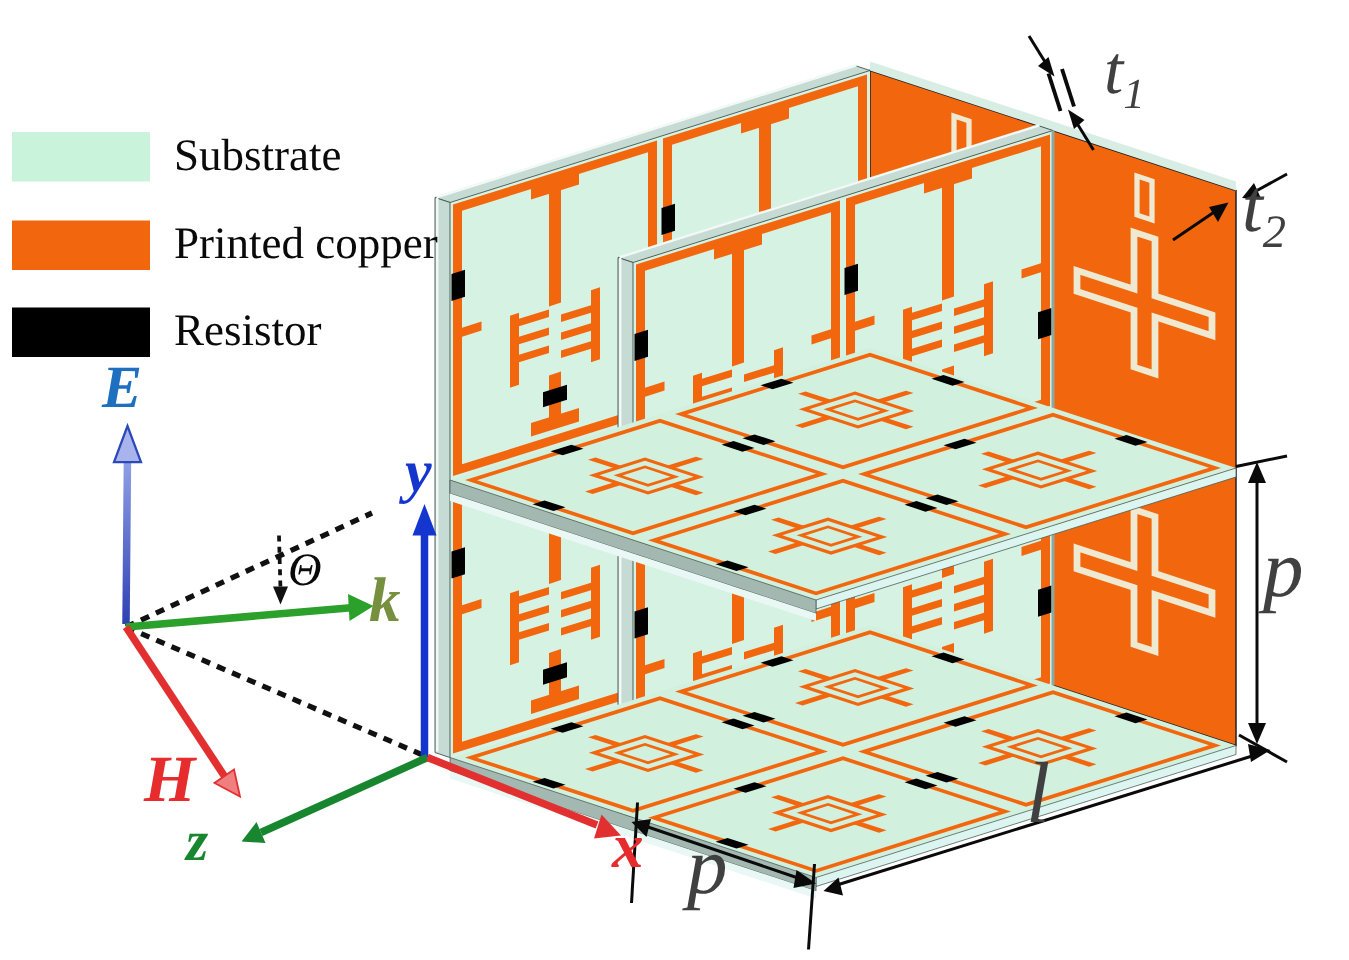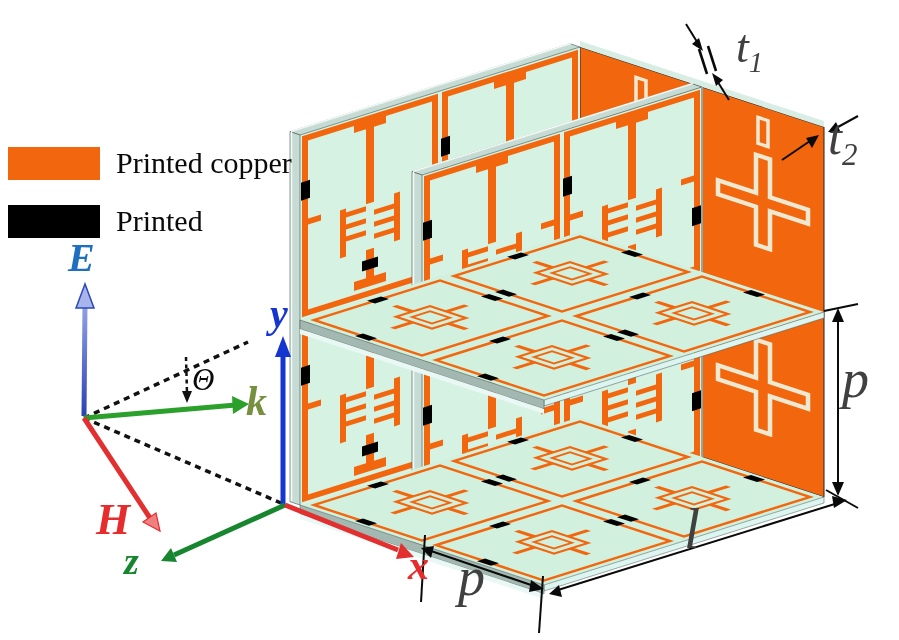--- a/index.html
+++ b/index.html
@@ -190,27 +190,31 @@
       <g>
         <line x1="425" y1="535" x2="421" y2="602"></line>
         <line x1="543" y1="576" x2="539" y2="633"></line>
         <line x1="431" y1="551" x2="534" y2="586"></line>
         <polygon points="421,548 434,546 431,558" fill="#0a0a0a" stroke="none"></polygon>
         <polygon points="544,589 531,580 529,592" fill="#0a0a0a" stroke="none"></polygon>
       </g>
     </g>
   </svg>
 
+  <div class="legend-row" style="top:87px">
+    <div class="legend-swatch" style="background: rgb(201, 243, 219);"></div>
+    <span class="legend-label">Substrate</span>
+  </div>
   <div class="legend-row" style="top:146px">
     <div class="legend-swatch" style="background: rgb(242, 103, 13);"></div>
     <span class="legend-label">Printed copper</span>
   </div>
   <div class="legend-row" style="top:204px">
     <div class="legend-swatch" style="background: rgb(0, 0, 0);"></div>
-    <span class="legend-label">Printed</span>
+    <span class="legend-label">Resistor</span>
   </div>
 
   <div class="lbl axis-lbl" style="left: 68px; top: 238px; font-size: 40px; color: rgb(30, 111, 192);">E</div>
   <div class="lbl axis-lbl" style="left: 270px; top: 294px; font-size: 40px; color: rgb(21, 53, 207);">y</div>
   <div class="lbl axis-lbl" style="left: 246px; top: 380px; font-size: 42px; color: rgb(118, 144, 63);">k</div>
   <div class="lbl" style="left: 192px; top: 364px; font-size: 31px; font-style: italic; color: rgb(10, 10, 10);">Θ</div>
   <div class="lbl axis-lbl" style="left: 96px; top: 498px; font-size: 44px; color: rgb(230, 44, 44);">H</div>
   <div class="lbl axis-lbl" style="left: 124px; top: 542px; font-size: 38px; color: rgb(23, 134, 47);">z</div>
   <div class="lbl axis-lbl" style="left: 408px; top: 544px; font-size: 42px; color: rgb(230, 44, 44);">x</div>
 

